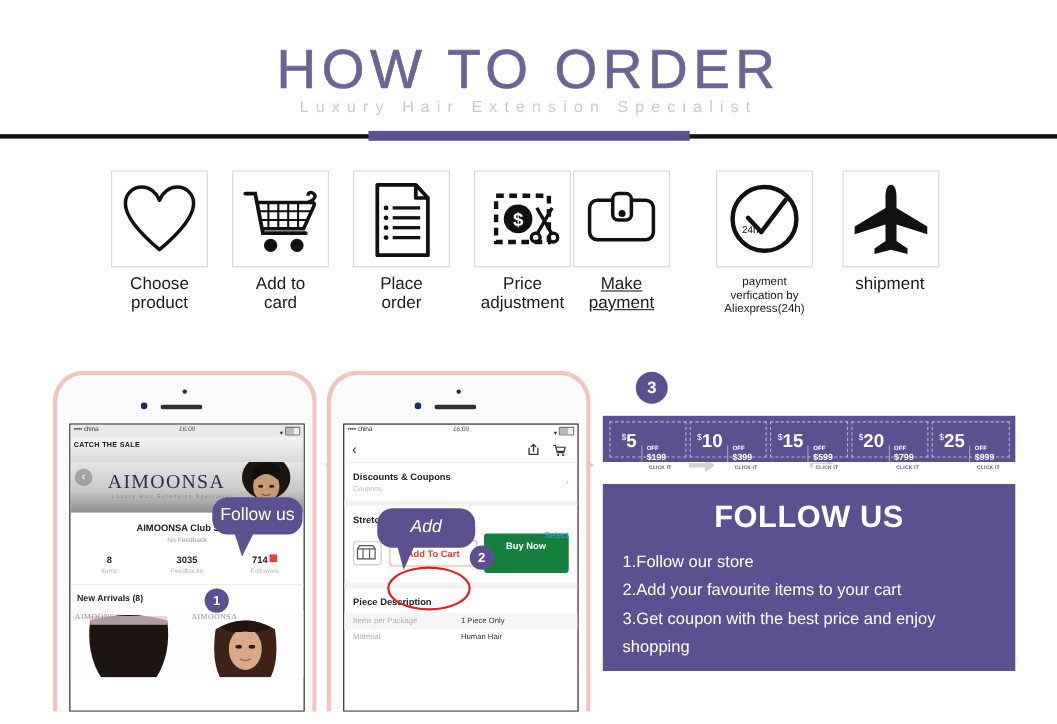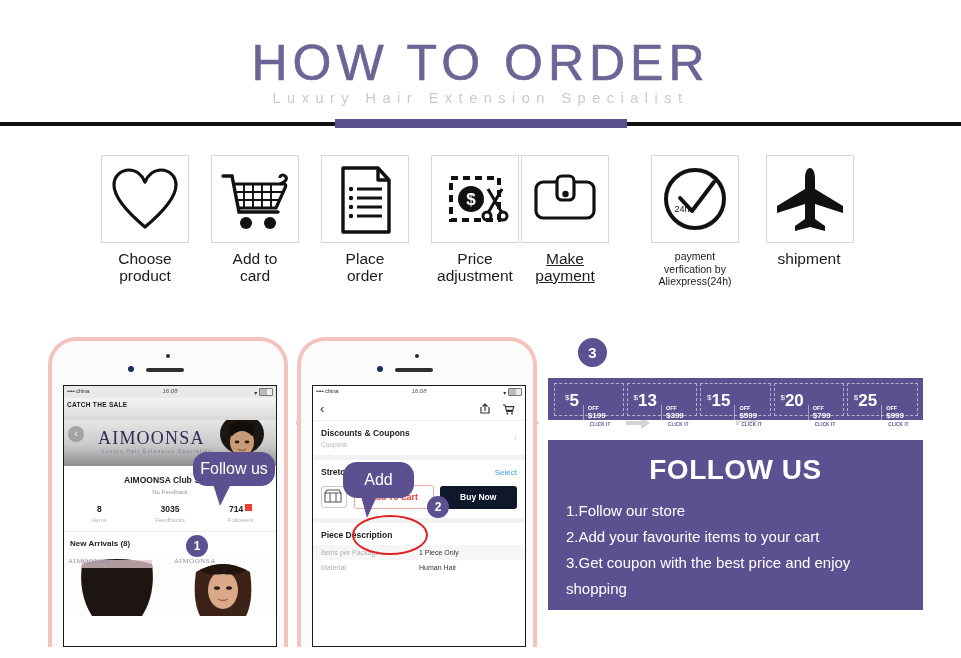--- a/index.html
+++ b/index.html
@@ -144,29 +144,29 @@
 
   
   .p2-nav { position:relative; height:22px; border-bottom:1px solid #eee; }
   .p2-back { position:absolute; left:7px; top:3px; font-size:13px; color:#333; }
   .p2-ic { position:absolute; top:5px; }
   .p2-row-title { font-size:8.5px; font-weight:bold; color:#222; }
   .p2-sec { padding:7px 8px; position:relative; }
   .p2-sub { font-size:6.5px; color:#b6b6b6; margin-top:3px; }
   .p2-chev { position:absolute; right:8px; top:12px; color:#c2c2c2; font-size:9px; }
   .p2-divider { height:5px; background:#f2f2f2; }
-  .p2-select { position:absolute; right:8px; top:8px; font-size:8px; color:#3aa0e0; }
+  .p2-select { position:absolute; right:8px; top:22px; font-size:8px; color:#3aa0e0; }
   .p2-cta { display:flex; align-items:center; padding:6px 8px 9px 8px; }
   .p2-store { width:24px; height:20px; border:1px solid #c8c8c8; border-radius:3px; position:relative; }
   .p2-addcart {
     flex:1; margin-left:7px; height:22px; border:1px solid #f0aca4; border-radius:3px;
     color:#e23c2e; font-size:8.5px; font-weight:bold; text-align:center; line-height:22px;
   }
   .p2-buynow {
-    flex:1; margin-left:6px; height:23px; background:#0f172a; border-radius:3px;
+    flex:1; margin-left:6px; height:36px; background:#15803d; border-radius:3px;
     color:#fff; font-size:8.5px; font-weight:bold; text-align:center; line-height:23px;
   }
   .p2-desc { font-size:8.5px; font-weight:bold; color:#222; padding:7px 8px 5px 8px;}
   .p2-attr { display:flex; font-size:7px; padding:4px 8px; }
   .p2-attr.alt { background:#f6f6f6; }
   .p2-attr .k { width:50%; color:#b0b0b0; }
   .p2-attr .v { width:50%; color:#333; }
 
   
   .bubble {
@@ -522,21 +522,21 @@
         <span class="k">Items per Package</span>
         <span class="v">1 Piece Only</span>
       </div>
       <div class="p2-attr">
         <span class="k">Material</span>
         <span class="v">Human Hair</span>
       </div>
     </div>
   </div>
 
-  <div class="bubble" style="left:343px; top:462px; width:71px; height:36px; line-height:36px;">
+  <div class="bubble" style="left:343px; top:462px; width:89px; height:36px; line-height:36px;font-style:italic;">
     <span>Add</span>
     <span class="tail" style="left:18px; top:34px; border-left:6px solid transparent; border-right:10px solid transparent; border-top:22px solid #5d5091;"></span>
   </div>
   <div class="redcircle" style="left:352px; top:515px; width:72px; height:36px;"></div>
   <div class="circle-badge" style="left:427px; top:496px; width:22px; height:22px; line-height:22px; font-size:12px;">
     <span>2</span>
   </div>
 
   <div class="circle-badge" style="left:578px; top:338px; width:29px; height:29px; line-height:29px; font-size:15px;">
     <span>3</span>
@@ -545,21 +545,21 @@
   <div class="coupon-strip">
     <div class="coupon">
       <div class="amt"><span class="cur">$</span><span>5</span></div>
       <div class="rt">
         <div class="off">OFF</div>
         <div class="min">$199</div>
         <div class="click">CLICK IT</div>
       </div>
     </div>
     <div class="coupon">
-      <div class="amt"><span class="cur">$</span><span>13</span></div>
+      <div class="amt"><span class="cur">$</span><span>10</span></div>
       <div class="rt">
         <div class="off">OFF</div>
         <div class="min">$399</div>
         <div class="click">CLICK IT</div>
       </div>
     </div>
     <div class="coupon">
       <div class="amt"><span class="cur">$</span><span>15</span></div>
       <div class="rt">
         <div class="off">OFF</div>

